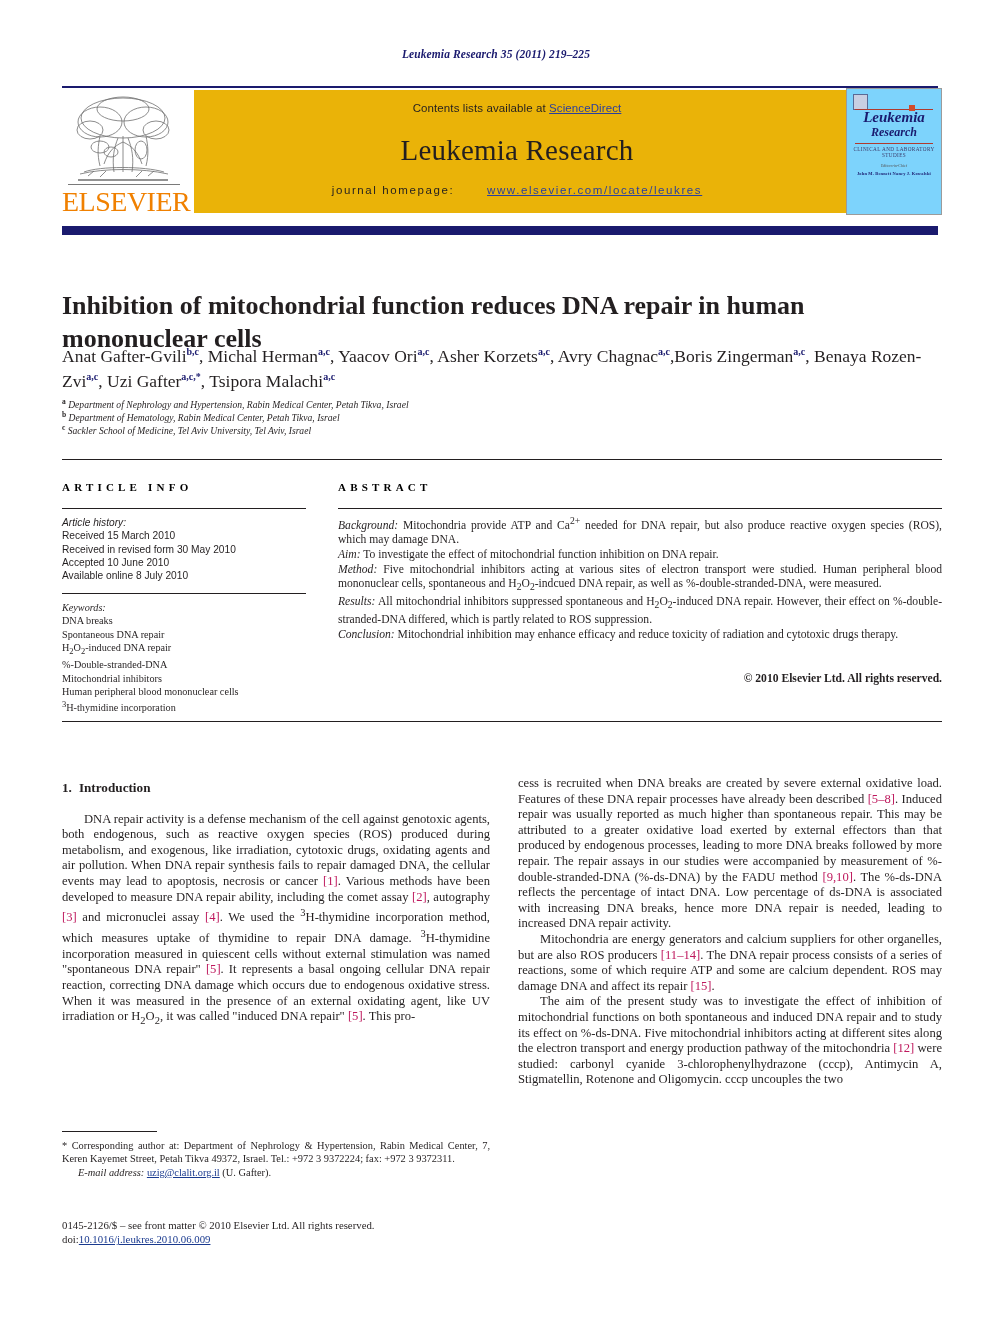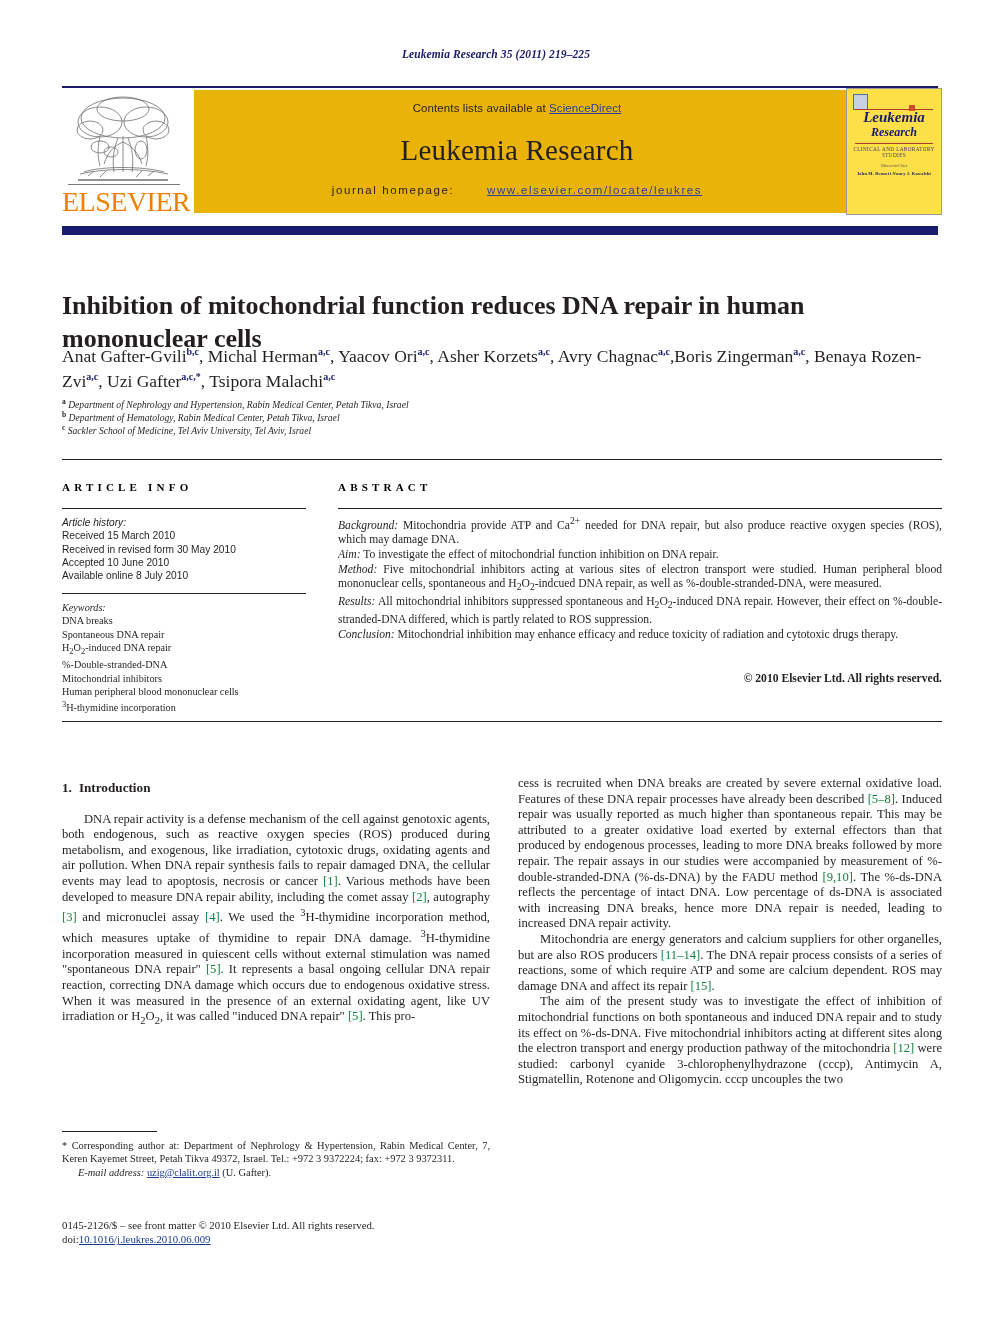--- a/index.html
+++ b/index.html
@@ -113,21 +113,21 @@
     letter-spacing: 1.6px;
   }
   .homepage-url { color: #2a3f9d; margin-left: 28px; }
 
   .cover-thumb {
     position: absolute;
     left: 784px; top: 0px;
     width: 94px;
     height: 125px;
     border: 1px solid #9b9b9b;
-    background: #fde047;
+    background: #7dd3fc;
     overflow: hidden;
   }
   .cover-corner {
     position: absolute;
     left: 6px; top: 5px;
     width: 13px; height: 14px;
     background: #c9cfe2;
     border: 1px solid #5a6a95;
   }
   .cover-title1 {
@@ -332,21 +332,21 @@
 
   .sec-title {
     font-size: 13.2px;
     font-weight: bold;
     margin: 4px 0 16px 0;
     text-align: left;
   }
   .sec-title .num { margin-right: 7px; }
   .body-col p { margin: 0; text-indent: 22px; }
   .body-col p.noindent { text-indent: 0; }
-  .ref { color: #15803d; }
+  .ref { color: #be185d; }
 
   
   .foot-rule {
     position: absolute; left: 62px; top: 1131px;
     width: 95px; height: 1px; background: #231f20;
   }
   .footnote {
     position: absolute;
     left: 62px; top: 1139px;
     width: 428px;

